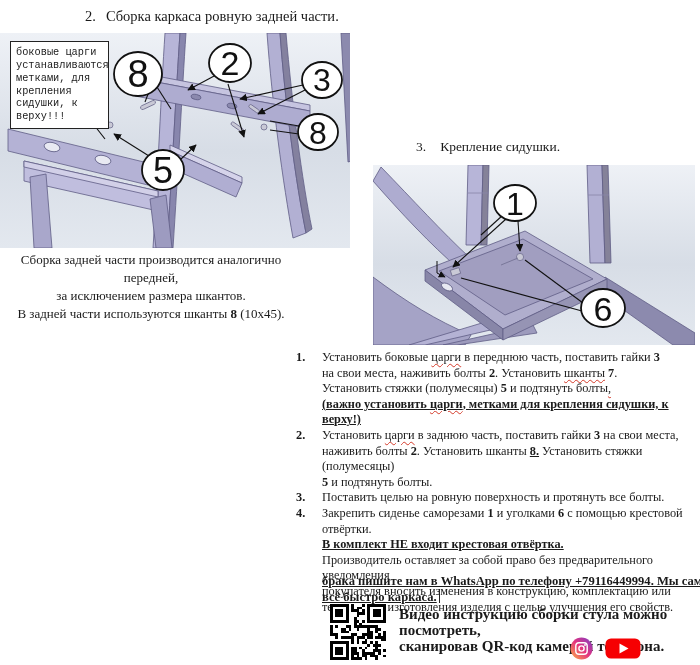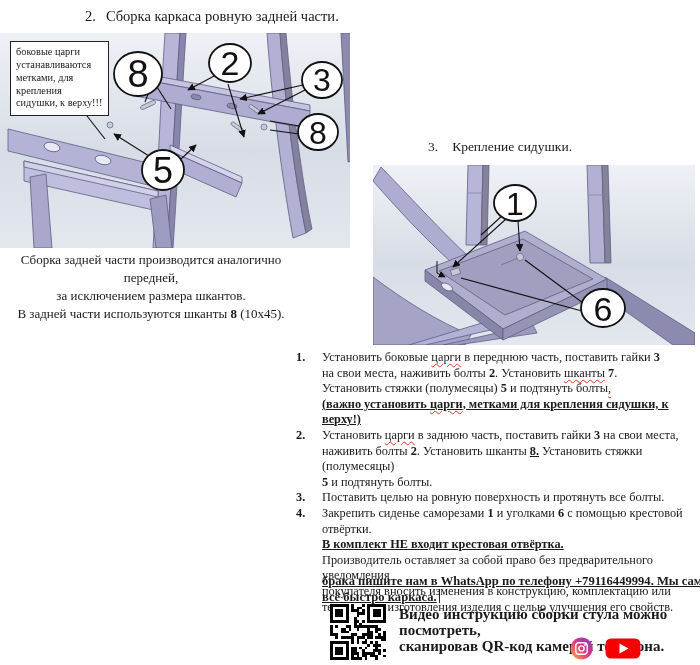--- a/index.html
+++ b/index.html
@@ -9,21 +9,21 @@
   }
   .abs{position:absolute;}
   
   .h-title{font-size:14.5px;white-space:nowrap;}
   .h-title .tnum{margin-right:10px;}
   .h3-title{font-size:13.5px;white-space:nowrap;}
   .h3-title .tnum{margin-right:14px;}
   
   .notebox{
     left:10px;top:41px;width:88px;border:1.3px solid #222;background:#fff;
-    font-family:Liberation Serif, serif;font-size:10.3px;line-height:1.25;
+    font-family:Liberation Mono, monospace;font-size:10.3px;line-height:1.25;
     padding:4px 4px 5px 5px;z-index:5;
   }
   
   .diag{background:linear-gradient(180deg,#eef1f6 0%,#d7dde6 55%,#e3e8ef 100%);}
   #diagram1{left:0;top:33px;width:350px;height:215px;}
   #diagram2{left:373px;top:165px;width:322px;height:180px;}
   svg text.callout-num{
     font-family:"Liberation Sans", sans-serif;font-weight:400;fill:#111;
   }
   
@@ -127,21 +127,21 @@
     <text class="callout-num" x="318" y="111" font-size="32" text-anchor="middle">8</text>
     <ellipse cx="163" cy="137" rx="21" ry="20" fill="#fff" stroke="#111" stroke-width="1.8"></ellipse>
     <text class="callout-num" x="163" y="150" font-size="36" text-anchor="middle">5</text>
   </g>
 </svg>
 
 <div class="abs notebox">боковые царги устанавливаются метками, для крепления сидушки, к верху!!!</div>
 
 <div class="abs caption">Сборка задней части производится аналогично передней,<br>за исключением размера шкантов.<br>В задней части используются шканты <span class="b">8</span> (10x45).</div>
 
-<div class="abs h3-title" style="left:428px;top:139px;">
+<div class="abs h3-title" style="left:416px;top:139px;">
   <span class="tnum">3.</span><span>Крепление сидушки.</span>
 </div>
 
 <svg id="diagram2" class="abs diag" viewBox="0 0 322 180" xmlns="http://www.w3.org/2000/svg">
   <defs>
     <marker id="arr2" viewBox="0 0 10 10" refX="9" refY="5" markerWidth="7" markerHeight="7" orient="auto-start-reverse">
       <path d="M0,0 L10,5 L0,10 z" fill="#111"></path>
     </marker>
   </defs>
   <g stroke="#5f5d85" stroke-width="0.8">

